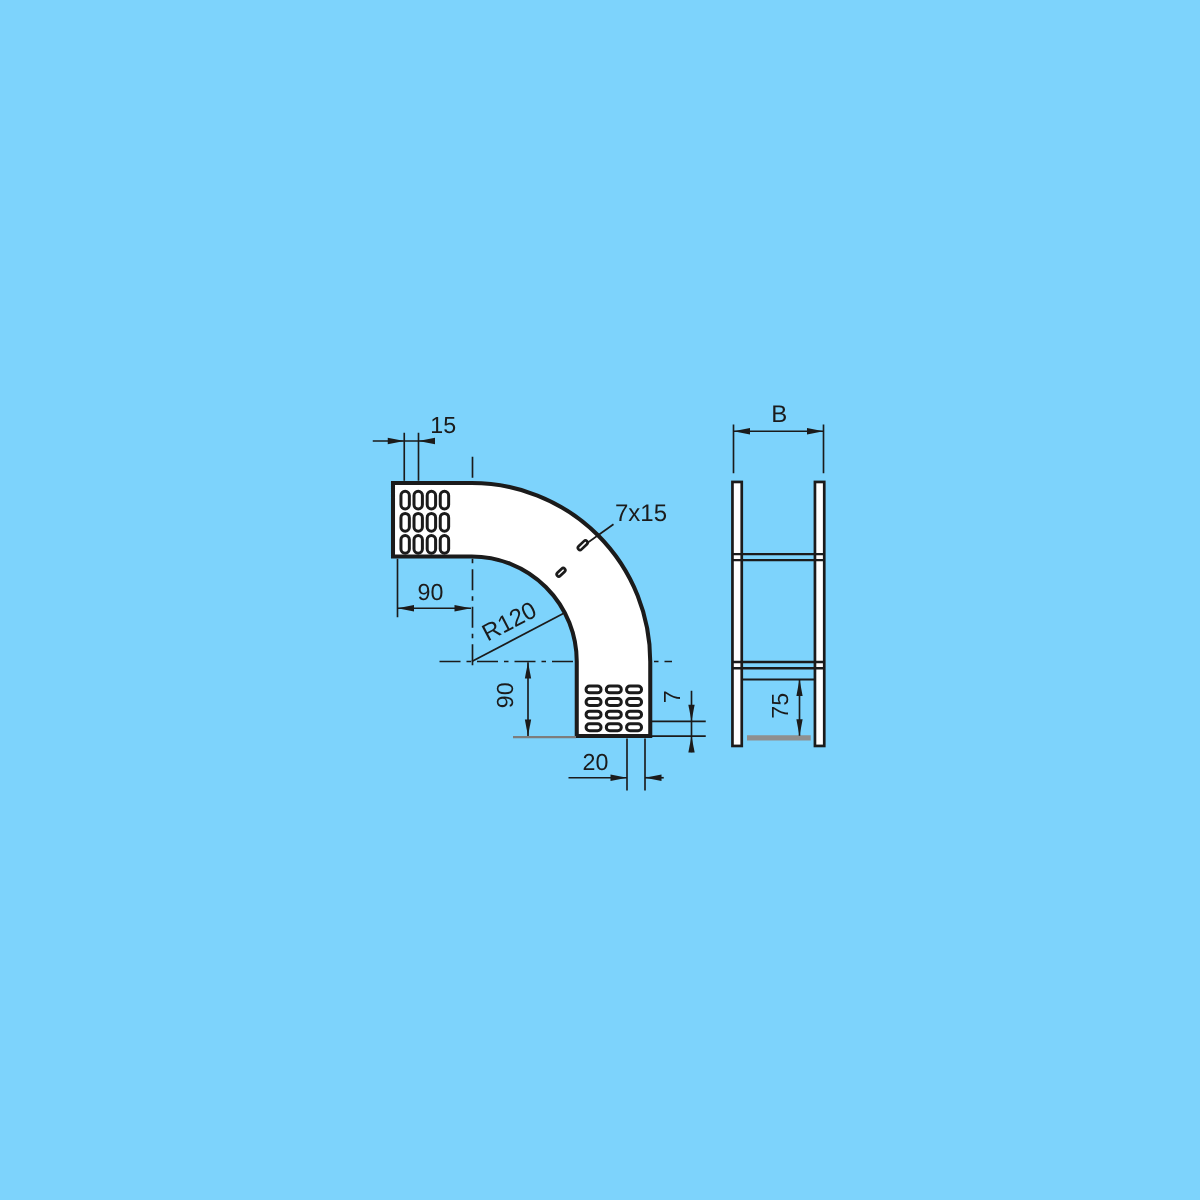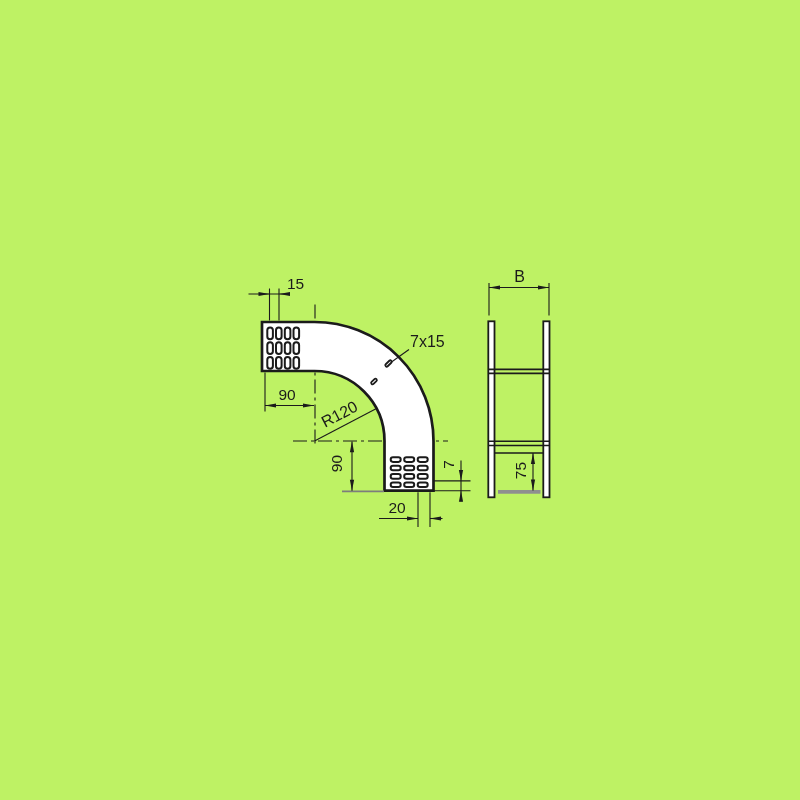--- a/index.html
+++ b/index.html
@@ -1,19 +1,19 @@
 <!DOCTYPE html>
 <html><head>
 <meta charset="utf-8">
 <style>
   html,body{margin:0;padding:0;background:#ffffff;}
   .canvas{
     position:relative;
     width:800px;height:800px;
-    background:#bef264;
+    background:#7dd3fc;
     overflow:hidden;
     font-family:"Liberation Sans", sans-serif;
   }
   svg{position:absolute;left:0;top:0;}
   .outline{fill:#ffffff;stroke:#1b1b1b;stroke-width:2.7;stroke-linejoin:miter;}
   .slot{fill:#ffffff;stroke:#1b1b1b;stroke-width:2;}
   .cslot{fill:#ffffff;stroke:#1b1b1b;stroke-width:1.8;}
   .dim{stroke:#1b1b1b;stroke-width:1.1;fill:none;}
   .ext{stroke:#1b1b1b;stroke-width:1.1;fill:none;}
   .extgray{stroke:#7d7d7d;stroke-width:1.6;fill:none;}

